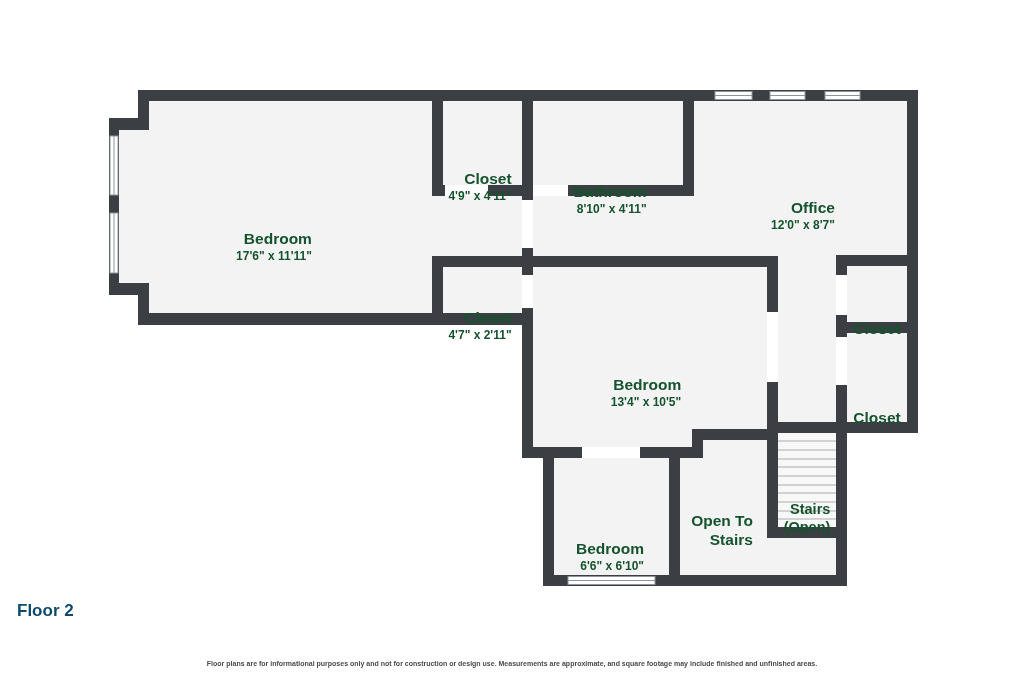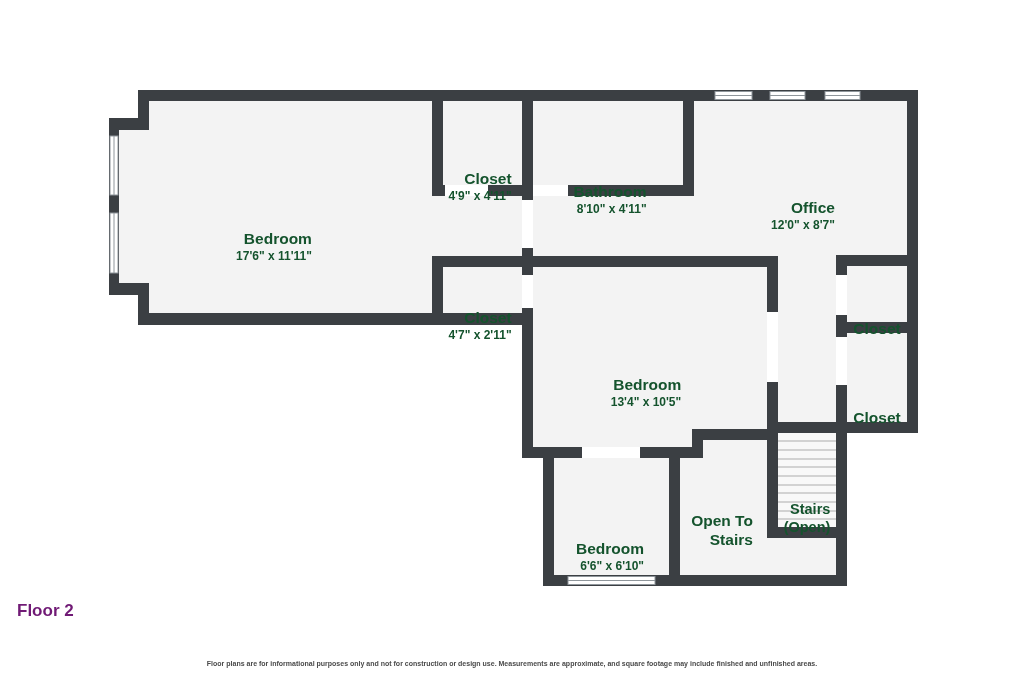--- a/index.html
+++ b/index.html
@@ -6,21 +6,21 @@
   .page {
     position:relative; width:1024px; height:683px; background:#ffffff;
     font-family:"Liberation Sans", sans-serif; overflow:hidden;
   }
   .title {
     position:absolute; left:17px; top:5px;
     font-size:16px; font-weight:700; color:#3f4347; letter-spacing:-0.2px;
   }
   .floor-label {
     position:absolute; left:17px; top:601px;
-    font-size:17px; font-weight:700; color:#701a75;
+    font-size:17px; font-weight:700; color:#0c4a6e;
   }
   .disclaimer {
     position:absolute; left:0; right:0; top:660px; text-align:center;
     font-size:7px; font-weight:700; color:#4a4a4a;
   }
   .plan-svg { position:absolute; left:0; top:0; }
   .room-label {
     position:absolute; transform:translate(-50%,-50%);
     text-align:right; color:#14532d; white-space:nowrap;margin-top:38px;
   }

